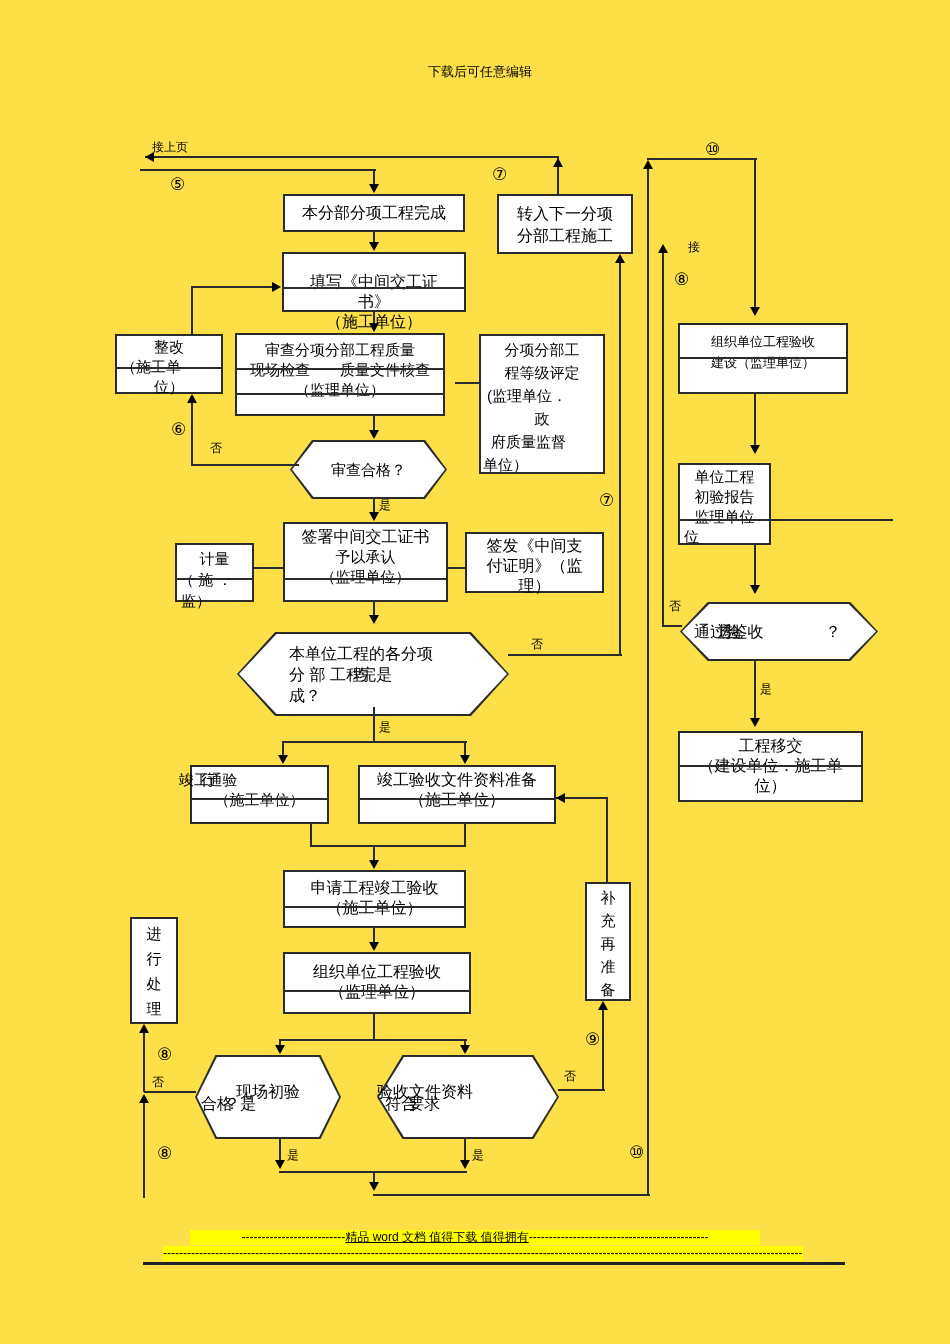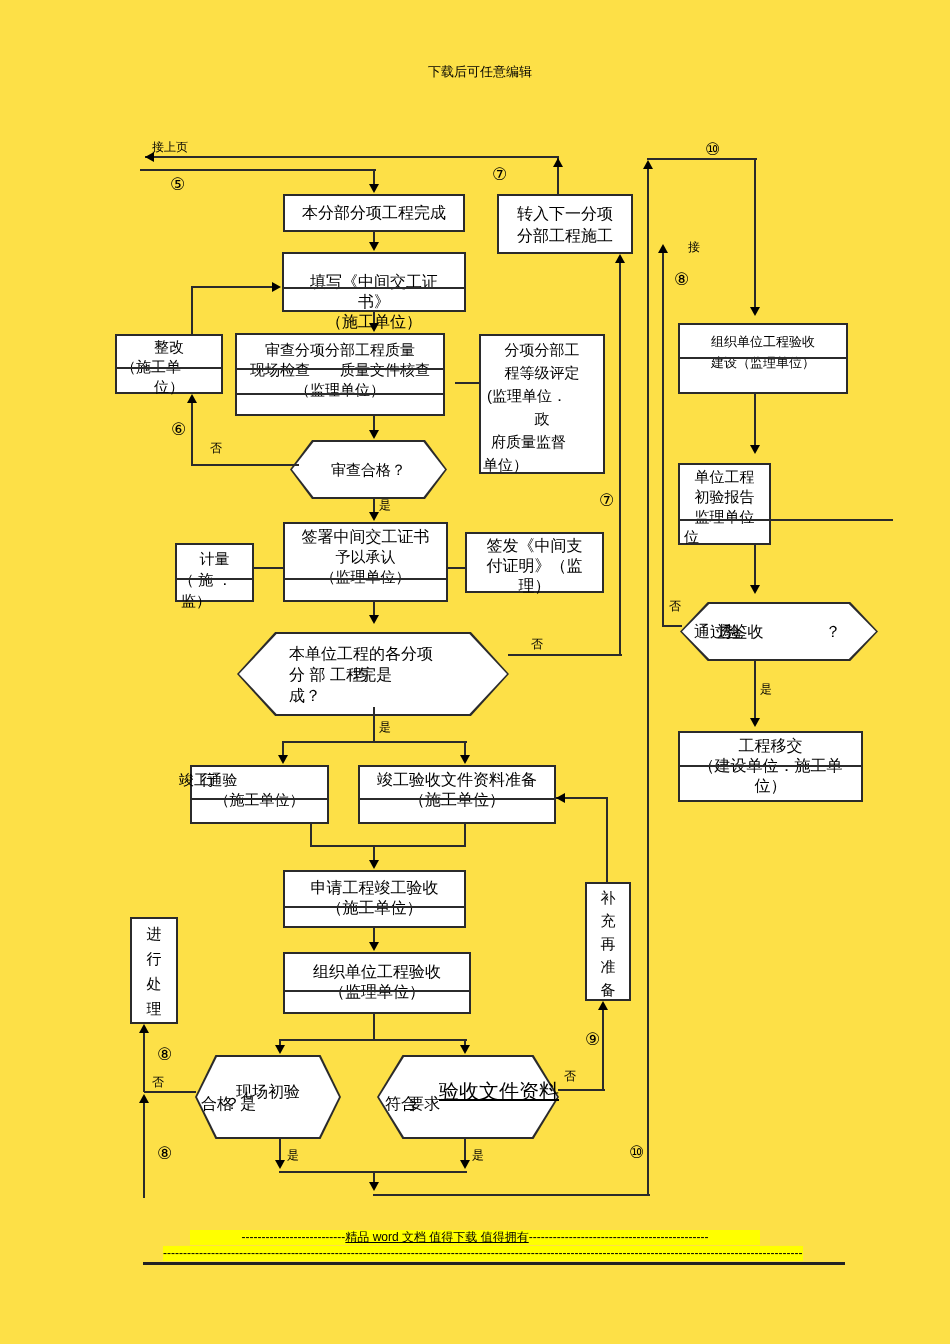--- a/index.html
+++ b/index.html
@@ -247,21 +247,21 @@
     <div class="hw"></div>
     <div class="ht" style="align-items:center;font-size:16px;">
       <div style="margin-top:-12px;">现场初验</div>
     </div>
     <div class="lbl" style="left:6px;top:40px;font-size:16px;"><span>合</span><span class="jam">格？</span><span>是</span></div>
   </div>
 
   <div class="hex" style="left:377px;top:1055px;width:182px;height:84px;">
     <div class="hb"></div>
     <div class="hw"></div>
-    <div class="ht" style="align-items:flex-end;font-size:20px;text-decoration:underline;">
+    <div class="ht" style="align-items:flex-start;font-size:16px;">
       <div style="margin-top:-12px;">验收文件资料</div>
     </div>
     <div class="lbl" style="left:8px;top:40px;font-size:16px;"><span>符</span><span class="jam">合要</span><span>求</span></div>
   </div>
 
   <div class="ln" style="left:144px;top:1091px;width:52px;height:2px;"></div>
   <div class="ln" style="left:143px;top:1033px;width:2px;height:59px;"></div>
   <div class="ar up" style="left:139px;top:1024px;"></div>
   <div class="ln" style="left:143px;top:1103px;width:2px;height:95px;"></div>
   <div class="ar up" style="left:139px;top:1094px;"></div>

